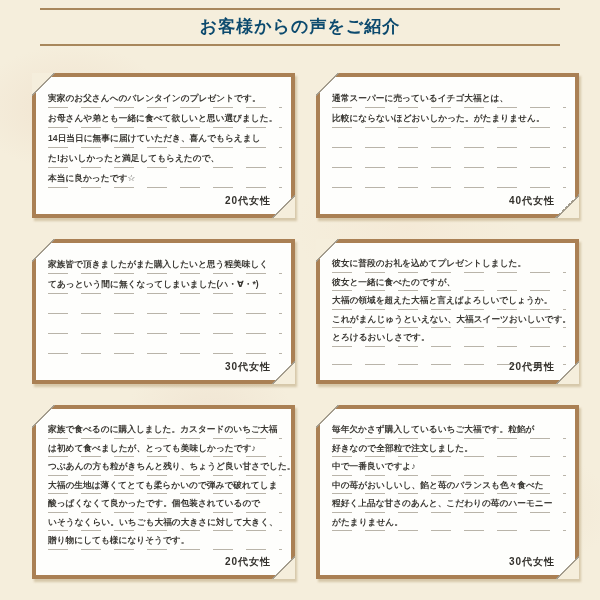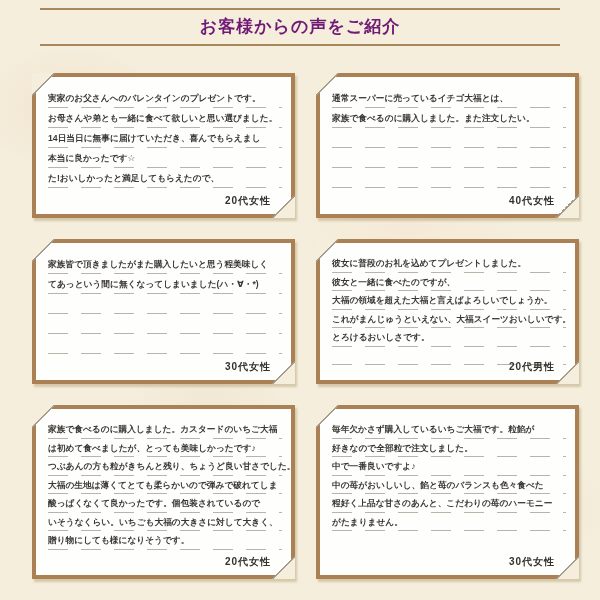--- a/index.html
+++ b/index.html
@@ -19,21 +19,21 @@
     margin:8px 40px 0 40px;
     border-top:2px solid #a8875c;
     border-bottom:2px solid #a8875c;
     padding:5px 0 6px 0;
     text-align:center;
   }
   .header h1{
     margin:0;
     font-size:17px;
     font-weight:bold;
-    color:#701a75;
+    color:#0c4a6e;
     letter-spacing:1px;
   }
   .grid{
     display:grid;
     grid-template-columns:263px 263px;
     grid-template-rows:145px 145px 174px;
     column-gap:21px;
     row-gap:21px;
     margin:27px 0 0 32px;
   }
@@ -91,31 +91,31 @@
 </div>
 
 <div class="grid">
     <div class="card lh-a">
       <div class="fold tl"></div>
       <div class="fold br"></div>
       <div class="lines">
         <div class="line">実家のお父さんへのバレンタインのプレゼントです。</div>
         <div class="line">お母さんや弟とも一緒に食べて欲しいと思い選びました。</div>
         <div class="line">14日当日に無事に届けていただき、喜んでもらえまし</div>
+        <div class="line">た!おいしかったと満足してもらえたので、</div>
         <div class="line">本当に良かったです☆</div>
-        <div class="line">た!おいしかったと満足してもらえたので、</div>
       </div>
       <div class="attribution">20代女性</div>
     </div>
     <div class="card lh-a">
       <div class="fold tl"></div>
       <div class="fold br"></div>
       <div class="lines">
         <div class="line">通常スーパーに売っているイチゴ大福とは、</div>
-        <div class="line">家族で食べるのに購入しました。また注文したい。</div>
+        <div class="line">比較にならないほどおいしかった。がたまりません。</div>
         <div class="line"></div>
         <div class="line"></div>
         <div class="line"></div>
       </div>
       <div class="attribution">40代女性</div>
     </div>
     <div class="card lh-a">
       <div class="fold tl"></div>
       <div class="fold br"></div>
       <div class="lines">

